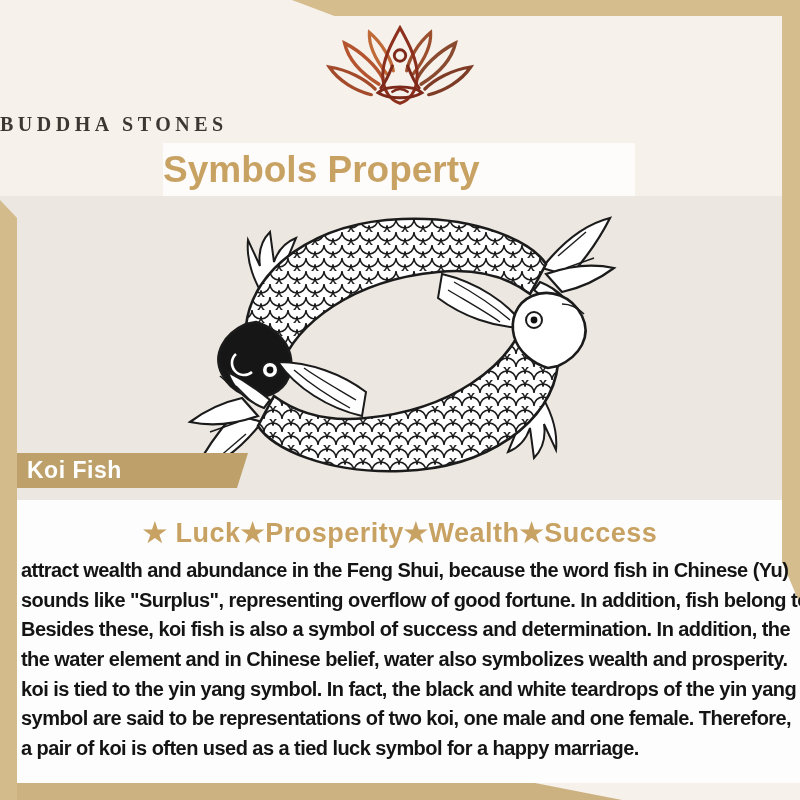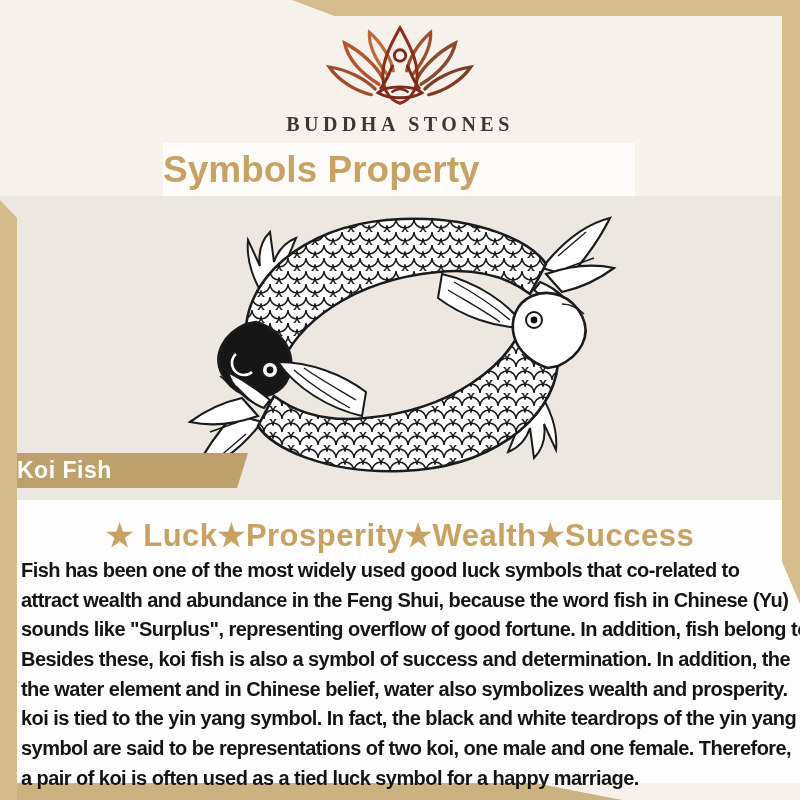--- a/index.html
+++ b/index.html
@@ -32,37 +32,37 @@
     clip-path:polygon(0 0,86% 0,100% 100%,0 100%);z-index:4;}
 
   
   .beige-panel{position:absolute;left:0;top:196px;width:800px;height:304px;background:var(--beige);}
   .white-panel{position:absolute;left:0;top:500px;width:800px;height:283px;background:var(--white-panel);}
   .title-band{position:absolute;left:163px;top:143px;width:472px;height:53px;background:var(--white-band);
     display:flex;align-items:center;justify-content:flex-start;z-index:3;}
   .title-band .title{font-size:37px;font-weight:700;color:var(--gold);letter-spacing:0px;}
 
   
-  .logo-wrap{position:absolute;left:0;top:24px;width:800px;text-align:center;z-index:2;}
+  .logo-wrap{position:absolute;left:0;top:24px;width:800px;z-index:2;}
   .logo-svg{display:block;margin:0 auto;width:164px;height:86px;}
   .brand-name{margin-top:3px;font-family:"Liberation Serif",serif;font-size:20px;font-weight:600;
     letter-spacing:4.5px;color:var(--brand);}
 
   
   .fish-wrap{position:absolute;left:180px;top:206px;width:440px;height:272px;z-index:2;}
 
   
   .section-banner{position:absolute;left:17px;top:453px;width:231px;height:35px;background:var(--banner);
     clip-path:polygon(0 0,100% 0,calc(100% - 11px) 100%,0 100%);z-index:5;
     display:flex;align-items:center;}
-  .section-banner .label{color:#ffffff;font-size:23px;font-weight:700;letter-spacing:0.5px;}
+  .section-banner .label{color:#ffffff;font-size:23px;font-weight:700;padding-left:10px;letter-spacing:0.5px;}
 
   
   .traits-line{position:absolute;left:0;top:517px;width:800px;text-align:center;
-    font-size:31px;font-weight:700;color:var(--gold);letter-spacing:0.5px;z-index:5;}
+    font-size:27px;font-weight:700;color:var(--gold);letter-spacing:0.5px;z-index:5;}
   .body-text{position:absolute;left:21px;top:556px;width:760px;z-index:5;color:var(--ink);}
   .body-text .line{white-space:nowrap;height:29.7px;line-height:29.7px;
     font-size:20px;font-weight:700;letter-spacing:-0.55px;}
 </style>
 </head>
 <body>
 
 <div class="page">
 
   <div class="beige-panel"></div>
@@ -150,21 +150,20 @@
     </svg>
   </div>
 
   <div class="section-banner">
     <div class="label">Koi Fish</div>
   </div>
 
   <div class="traits-line">★ Luck★Prosperity★Wealth★Success</div>
 
   <div class="body-text">
-    <div class="line">Fish has been one of the most widely used good luck symbols that co-related to</div>
     <div class="line">attract wealth and abundance in the Feng Shui, because the word fish in Chinese (Yu)</div>
     <div class="line">sounds like "Surplus", representing overflow of good fortune. In addition, fish belong to</div>
     <div class="line">Besides these, koi fish is also a symbol of success and determination. In addition, the</div>
     <div class="line">the water element and in Chinese belief, water also symbolizes wealth and prosperity.</div>
     <div class="line">koi is tied to the yin yang symbol. In fact, the black and white teardrops of the yin yang</div>
     <div class="line">symbol are said to be representations of two koi, one male and one female. Therefore,</div>
     <div class="line">a pair of koi is often used as a tied luck symbol for a happy marriage.</div>
   </div>
 
 </div>

